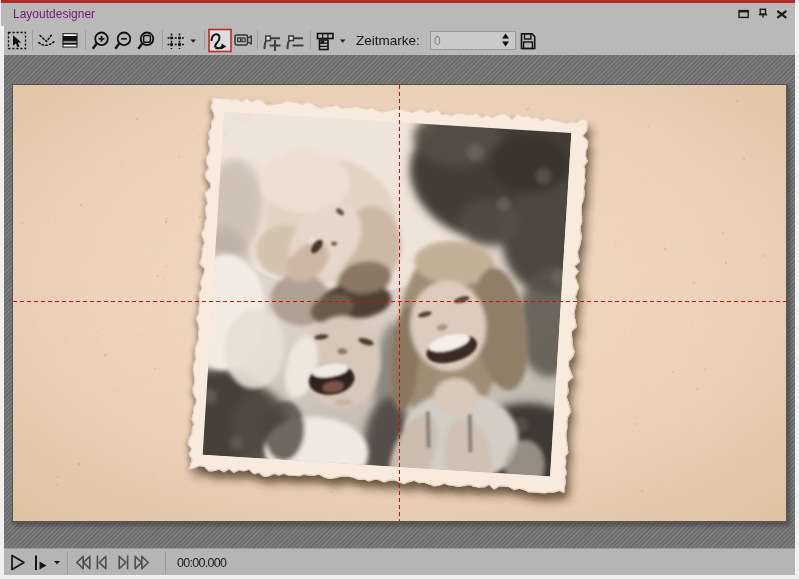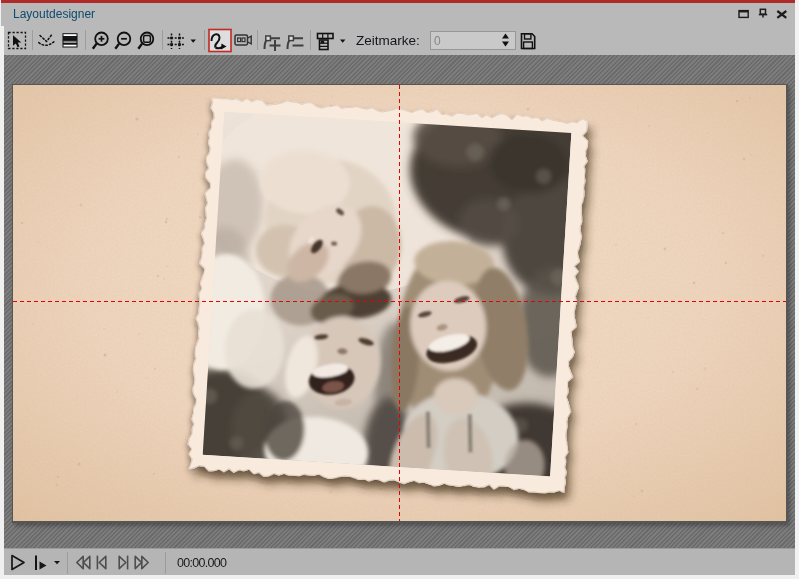--- a/index.html
+++ b/index.html
@@ -2,21 +2,21 @@
 <html><head><meta charset="utf-8"><style>
 *{margin:0;padding:0;box-sizing:border-box}
 html,body{width:799px;height:579px;overflow:hidden;background:#b9b9b9;font-family:"Liberation Sans",sans-serif}
 .abs{position:absolute}
 </style></head><body>
 <div class="abs" style="left:1px;top:0;width:794px;height:3px;background:#b02a2a"></div>
 <div class="abs" style="left:795px;top:0;width:4px;height:579px;background:#f2f2f2"></div>
 <div class="abs" style="left:0;top:0;width:1px;height:579px;background:#efefef"></div>
 <div class="abs" style="left:0;top:26px;width:3.5px;height:549px;background:#f0f0f0"></div>
 <div class="abs" style="left:0;top:575px;width:799px;height:4px;background:#f0f0f0"></div>
-<div class="abs" style="left:13px;top:7px;font-size:12px;color:#0c4a6e">Layoutdesigner</div>
+<div class="abs" style="left:13px;top:7px;font-size:12px;color:#701a75">Layoutdesigner</div>
 
 <svg class="abs" style="left:730px;top:5px" width="62" height="18" viewBox="0 0 62 18">
  <g stroke="#1c1c1c" fill="none">
   <rect x="9" y="5.6" width="9.2" height="6.8" stroke-width="1.4"></rect>
   <line x1="9" y1="6.5" x2="18.2" y2="6.5" stroke-width="1.9"></line>
   <g stroke-width="1.5">
    <rect x="30.3" y="4.3" width="5.2" height="4.9" fill="none"></rect>
    <line x1="28.8" y1="9.6" x2="37.2" y2="9.6"></line>
    <line x1="33" y1="9.6" x2="33" y2="12.6"></line>
   </g>

